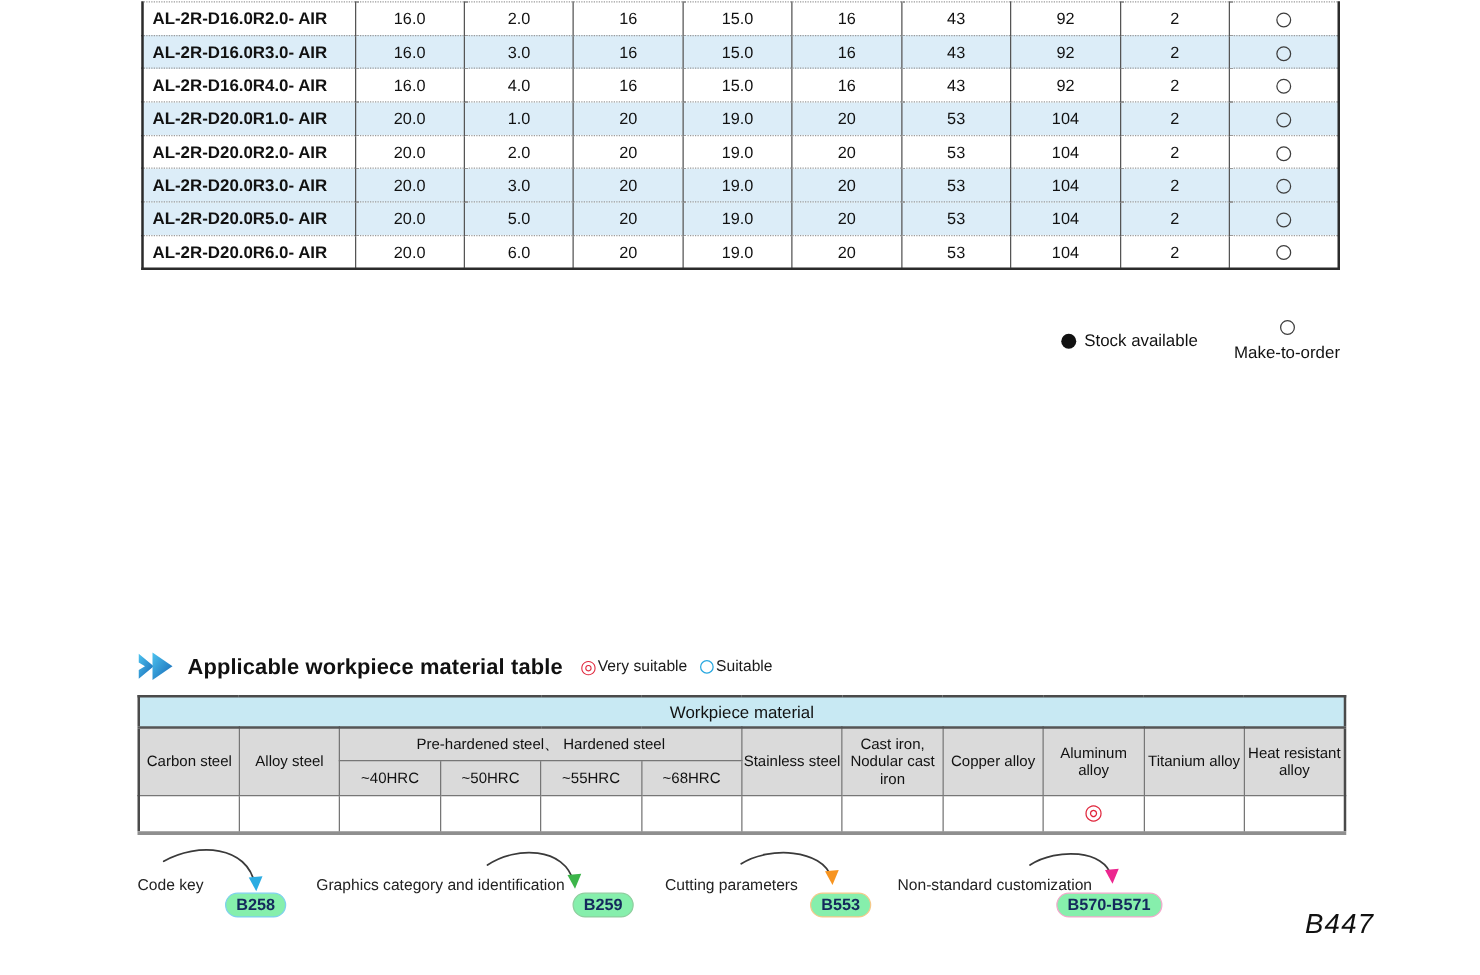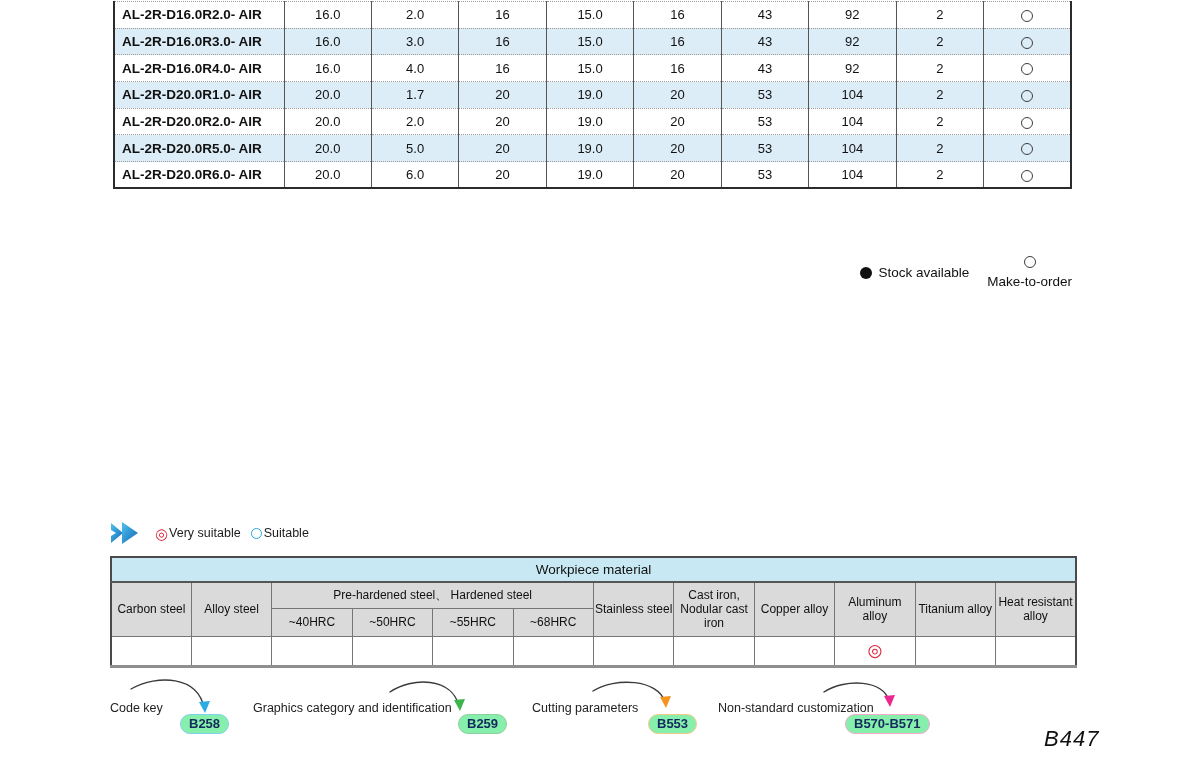--- a/index.html
+++ b/index.html
@@ -17,21 +17,21 @@
     text-align:center; font-size:13px; color:#111; }
   .spec-table td.code { text-align:left; padding-left:7px; font-weight:bold; font-size:13.5px; }
   .spec-table tr.alt { background:#dcedf8; }
   .mto-circle { display:inline-block; width:12px; height:12px; border:1.5px solid #3d3d3d;
     border-radius:50%; vertical-align:middle; background:transparent; }
   .stock-circle { display:inline-block; width:12px; height:12px; border-radius:50%; background:#111;
     vertical-align:middle; }
 
   
   .stock-legend { position:absolute; top:256px; right:112px; display:flex; align-items:center;
-    gap:8px; font-size:13.5px; color:#111; }
+    gap:19px; font-size:13.5px; color:#111; }
   .stock-legend .grp { display:flex; align-items:center; gap:6px; }
   .stock-legend .grp + .grp { margin-left:10px;flex-direction:column; }
 
   
   .section-head { position:absolute; left:110px; top:521px; display:flex; align-items:center; }
   .section-title { font-size:17.5px; font-weight:bold; color:#111; margin-left:9px; letter-spacing:0.1px; }
   .suit-legend { display:flex; align-items:center; margin-left:14px; font-size:12.5px; gap:2px; }
   .suit-legend .grp { display:flex; align-items:center; }
   .suit-legend .grp + .grp { margin-left:8px; }
   .very-glyph { color:#e0263c; font-size:15px; line-height:1; margin-right:1px; }
@@ -113,33 +113,45 @@
           <td>15.0</td>
           <td>16</td>
           <td>43</td>
           <td>92</td>
           <td>2</td>
           <td><span class="mto-circle"></span></td>
         </tr>
         <tr class="alt">
           <td class="code">AL-2R-D20.0R1.0- AIR</td>
           <td>20.0</td>
-          <td>1.7</td>
+          <td>1.0</td>
           <td>20</td>
           <td>19.0</td>
           <td>20</td>
           <td>53</td>
           <td>104</td>
           <td>2</td>
           <td><span class="mto-circle"></span></td>
         </tr>
         <tr>
           <td class="code">AL-2R-D20.0R2.0- AIR</td>
           <td>20.0</td>
           <td>2.0</td>
+          <td>20</td>
+          <td>19.0</td>
+          <td>20</td>
+          <td>53</td>
+          <td>104</td>
+          <td>2</td>
+          <td><span class="mto-circle"></span></td>
+        </tr>
+        <tr class="alt">
+          <td class="code">AL-2R-D20.0R3.0- AIR</td>
+          <td>20.0</td>
+          <td>3.0</td>
           <td>20</td>
           <td>19.0</td>
           <td>20</td>
           <td>53</td>
           <td>104</td>
           <td>2</td>
           <td><span class="mto-circle"></span></td>
         </tr>
         <tr class="alt">
           <td class="code">AL-2R-D20.0R5.0- AIR</td>
@@ -183,20 +195,21 @@
     <svg class="arrow-icon-svg" width="31" height="24" viewBox="0 0 31 24">
       <defs>
         <linearGradient id="bluegrad" x1="0" y1="0" x2="1" y2="1">
           <stop offset="0" stop-color="#4dc3ef"></stop>
           <stop offset="1" stop-color="#1465b4"></stop>
         </linearGradient>
       </defs>
       <polygon points="1,2 13,12 1,22 1,15 6,12 1,9" fill="url(#bluegrad)"></polygon>
       <polygon points="12,1 28,12 12,23" fill="url(#bluegrad)"></polygon>
     </svg>
+    <span class="section-title">Applicable workpiece material table</span>
     <span class="suit-legend">
       <span class="grp">
         <span class="very-glyph">◎</span>
         <span>Very suitable</span>
       </span>
       <span class="grp">
         <span class="suit-circle"></span>
         <span>Suitable</span>
       </span>
     </span>

